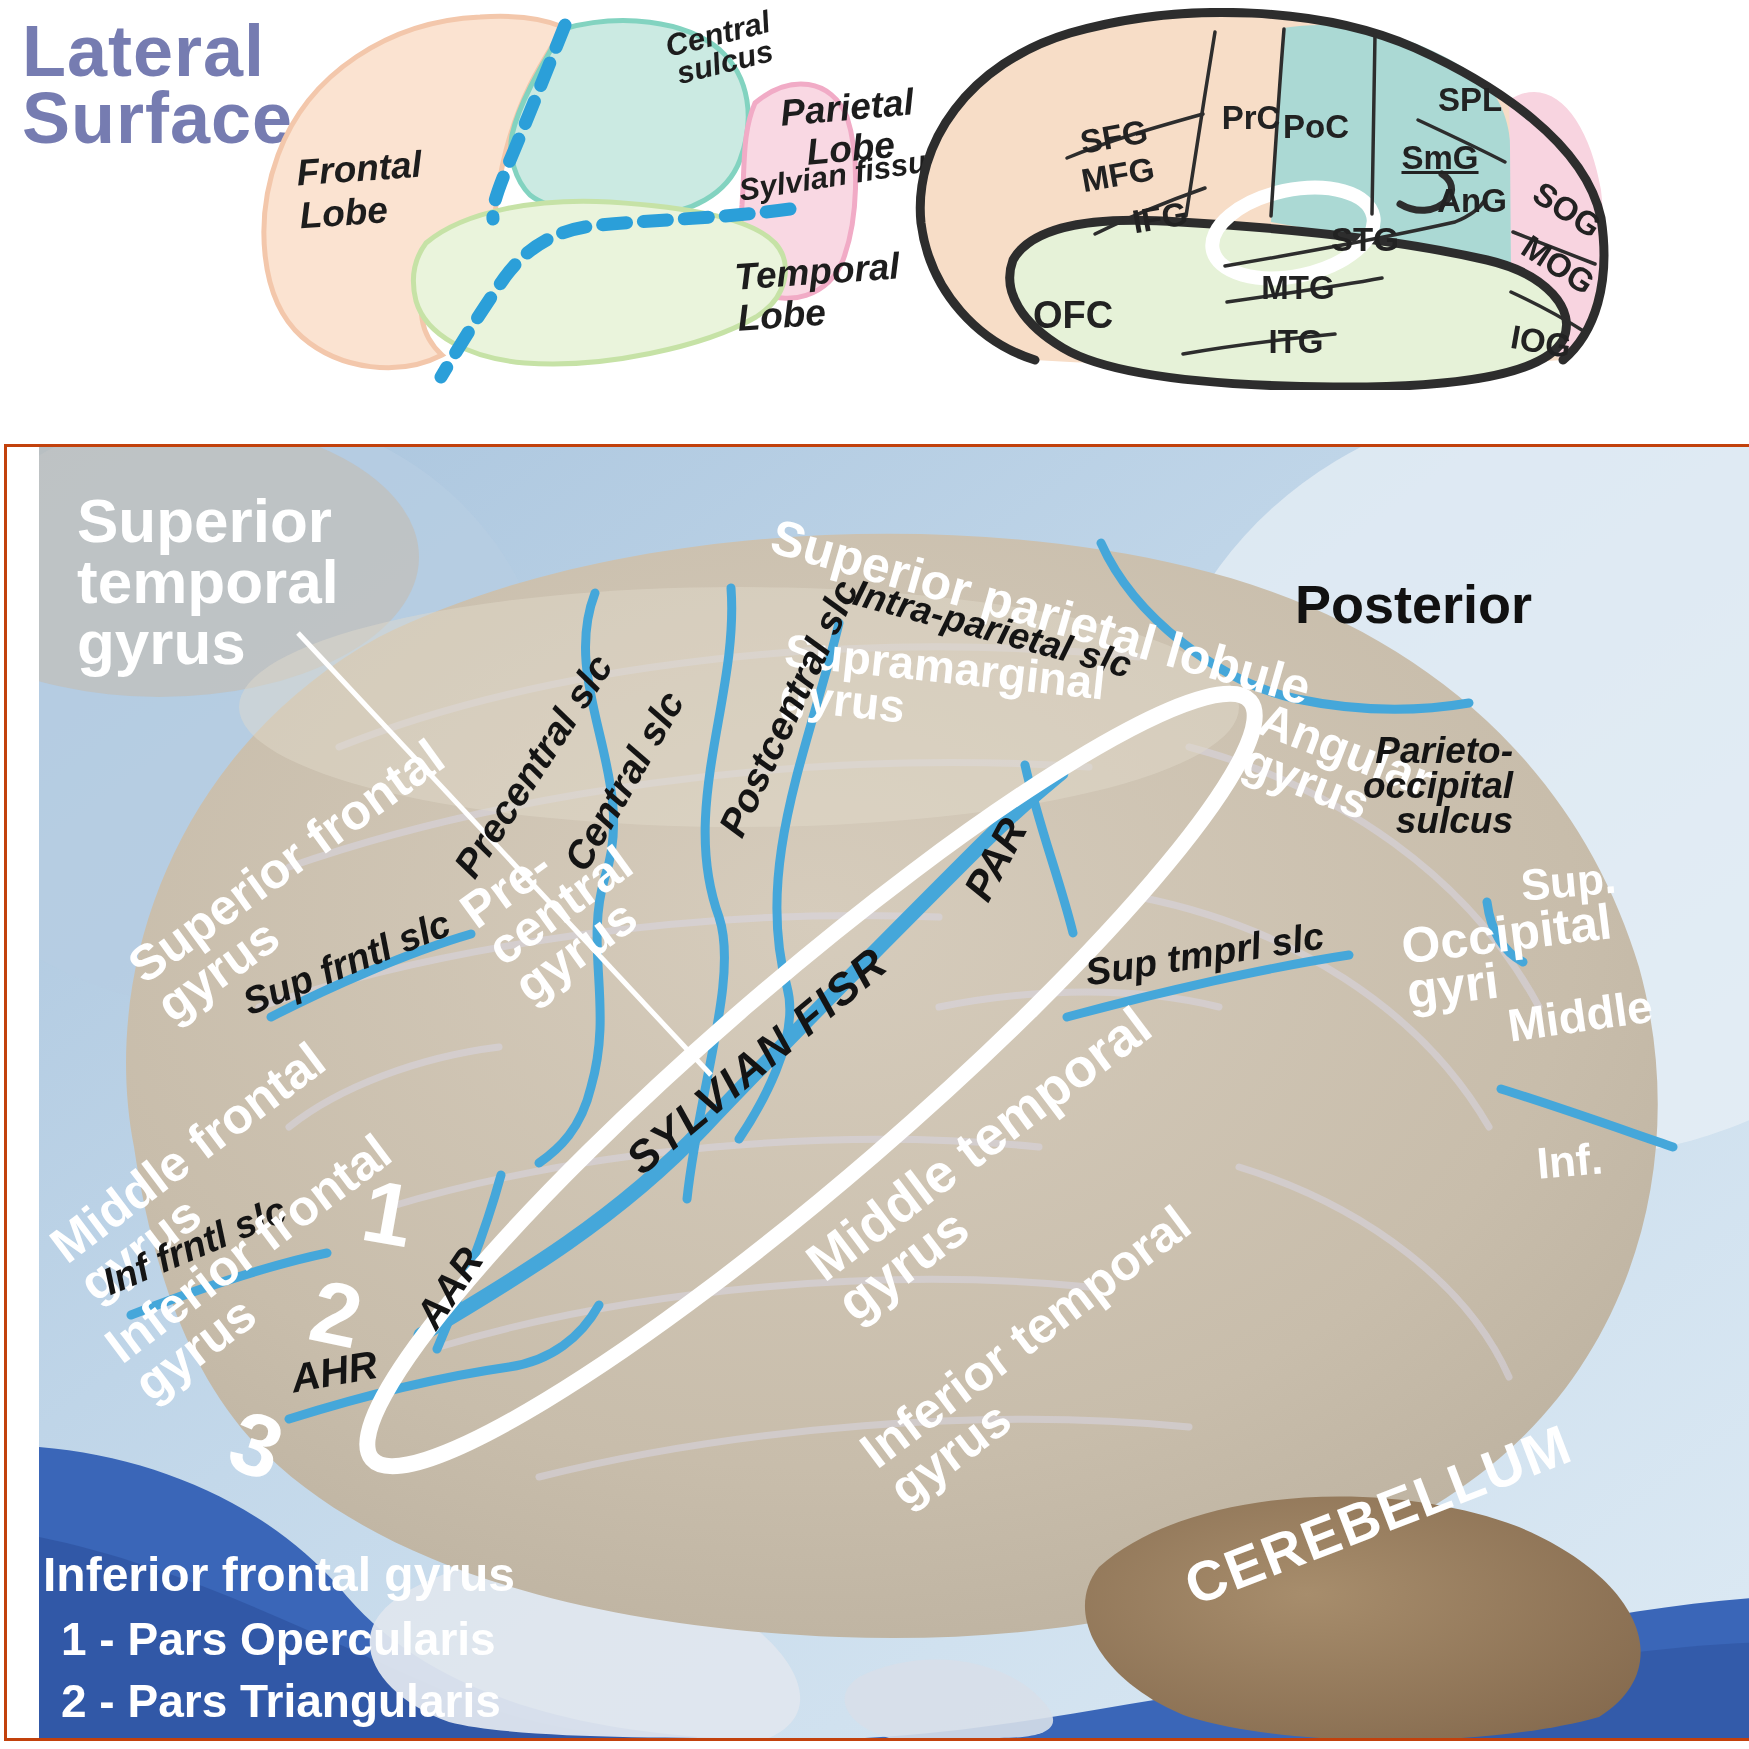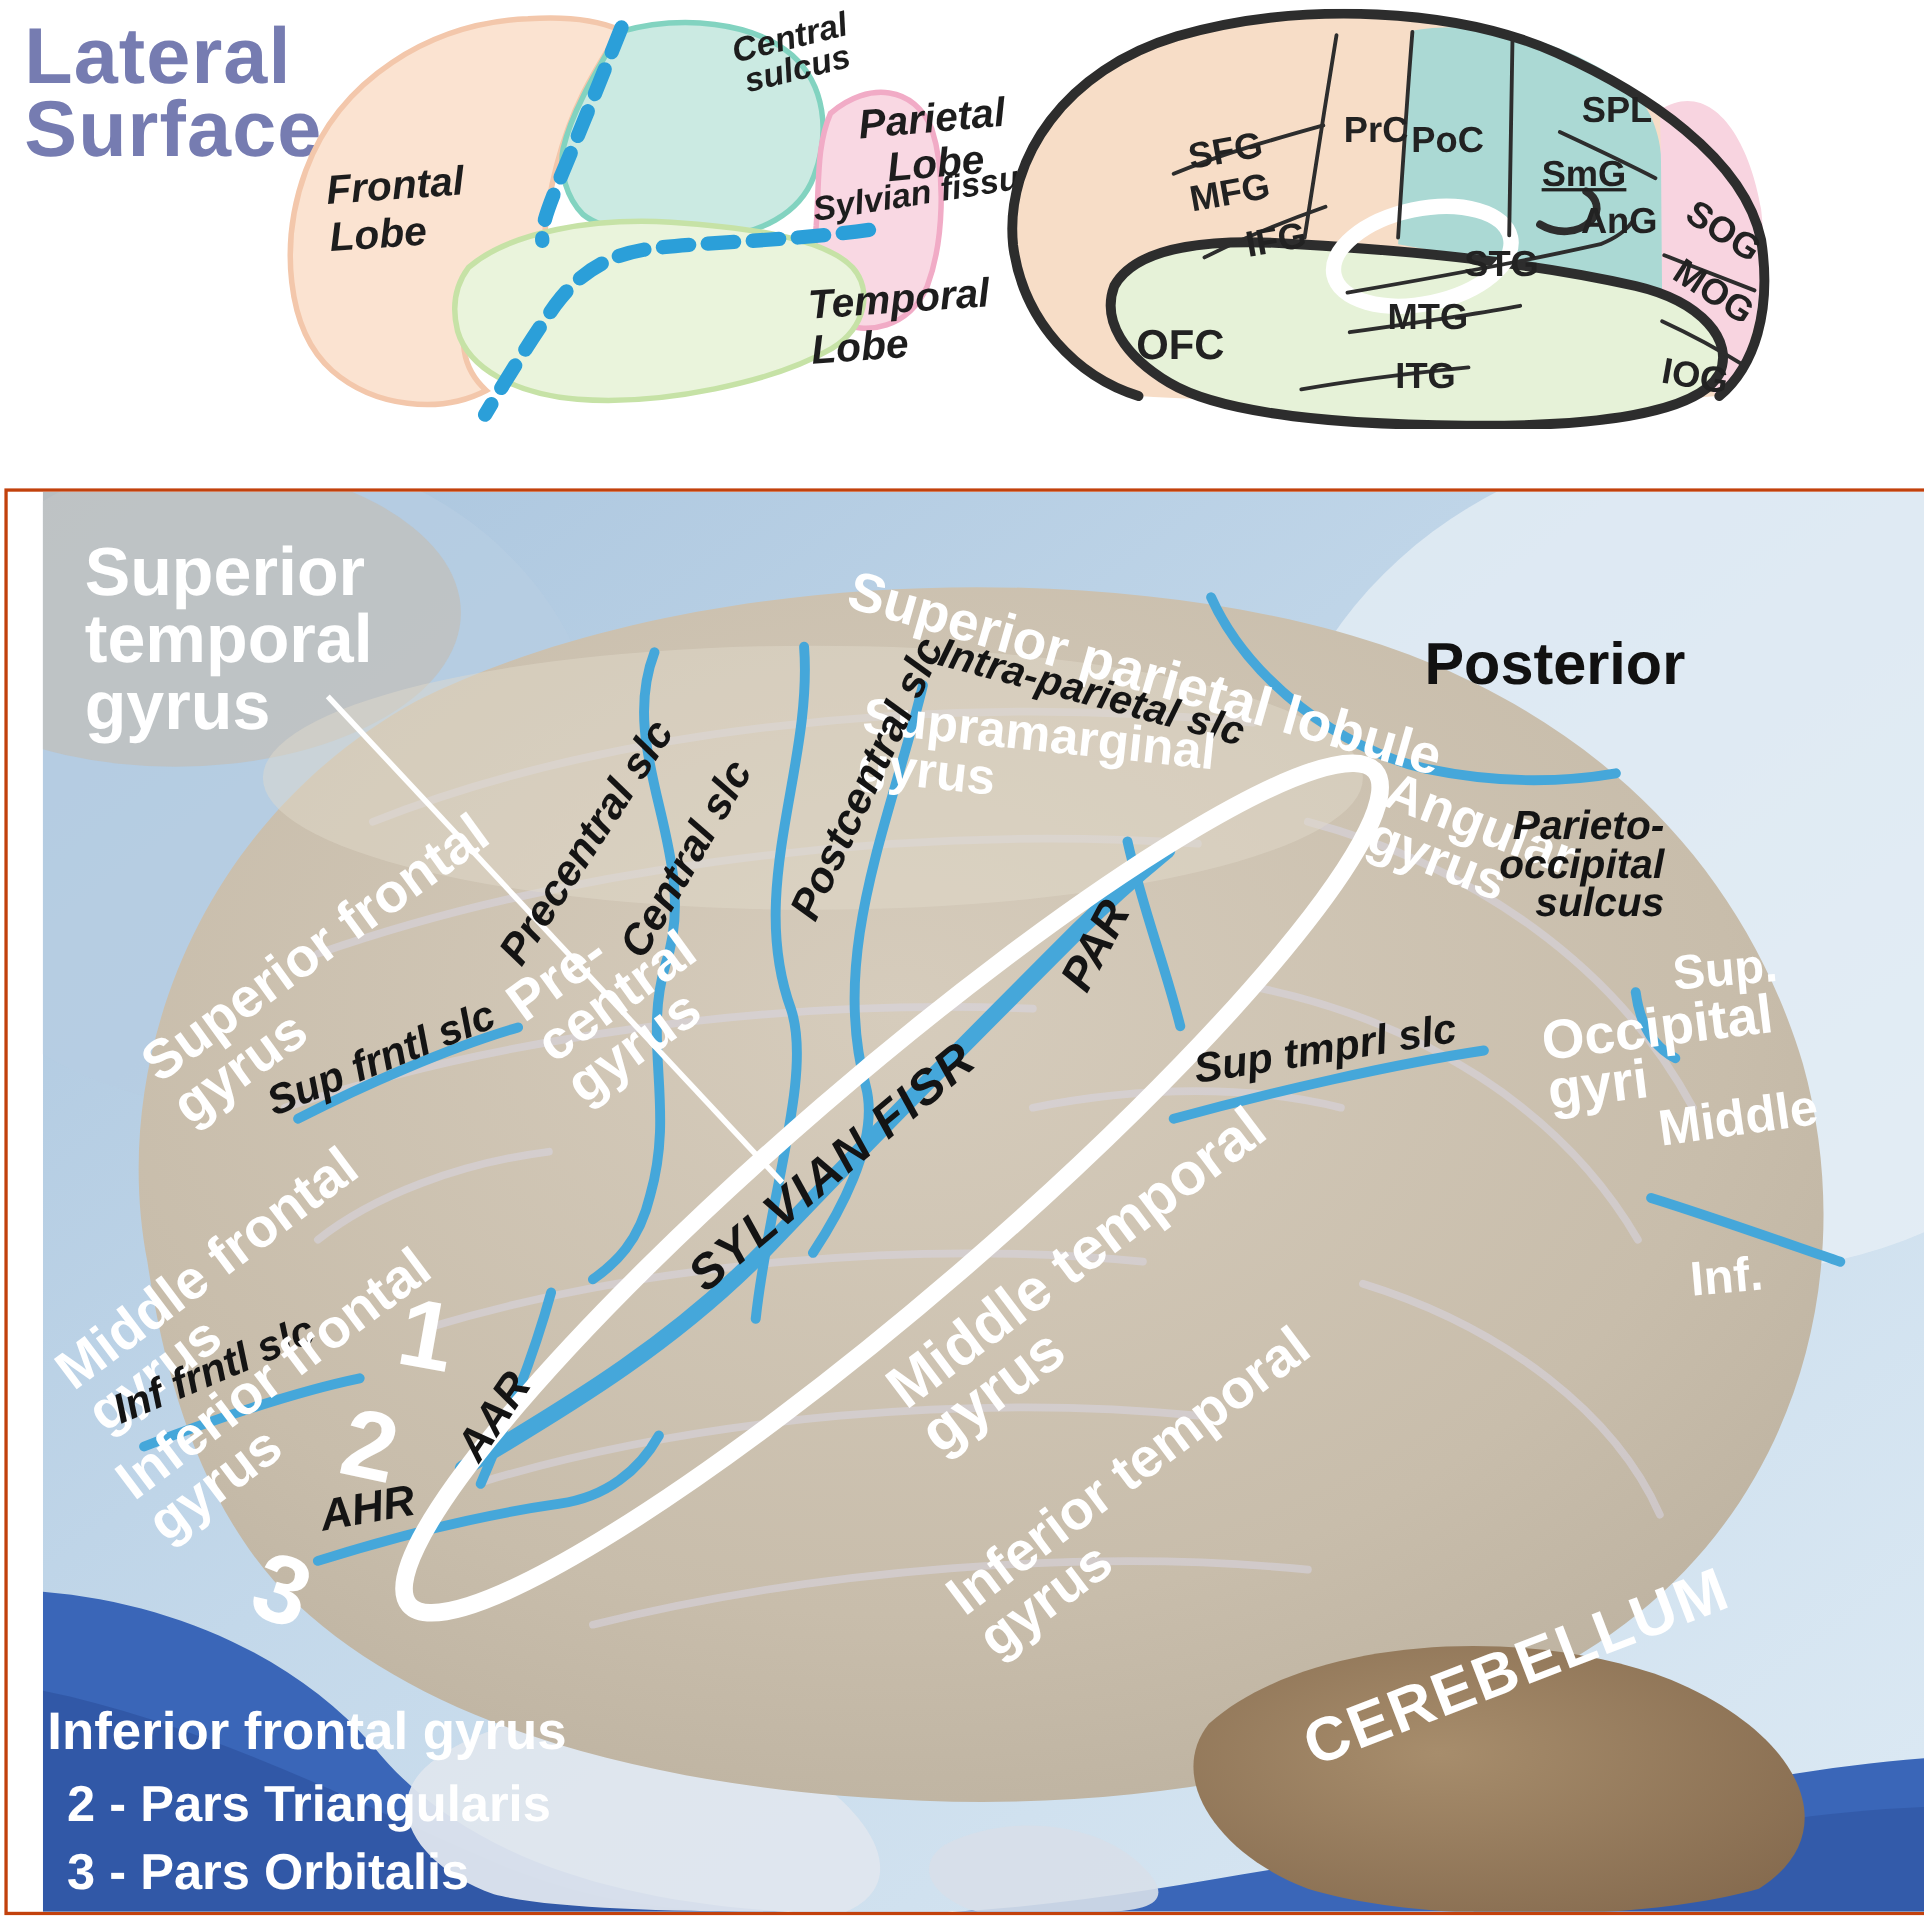--- a/index.html
+++ b/index.html
@@ -223,17 +223,18 @@
     <div class="plbl w" style="left:239px;top:951px;font-size:88px;transform:rotate(18deg);">3</div>
     <div class="plbl w" style="left:791px;top:801px;font-size:54px;transform:rotate(-37deg);">Middle temporal
 gyrus</div>
     <div class="plbl w" style="left:846px;top:991px;font-size:50px;transform:rotate(-37deg);">Inferior temporal
 gyrus</div>
     <div class="plbl w" style="left:1171px;top:1116px;font-size:56px;letter-spacing:2px;transform:rotate(-21deg);">CEREBELLUM</div>
 
     
     <div id="legend">
       <div class="t">Inferior frontal gyrus</div>
+      <div class="i">1 - Pars Opercularis</div>
       <div class="i">2 - Pars Triangularis</div>
       <div class="i">3 - Pars Orbitalis</div>
     </div>
   </div>
 </div>
 
 </body></html>

